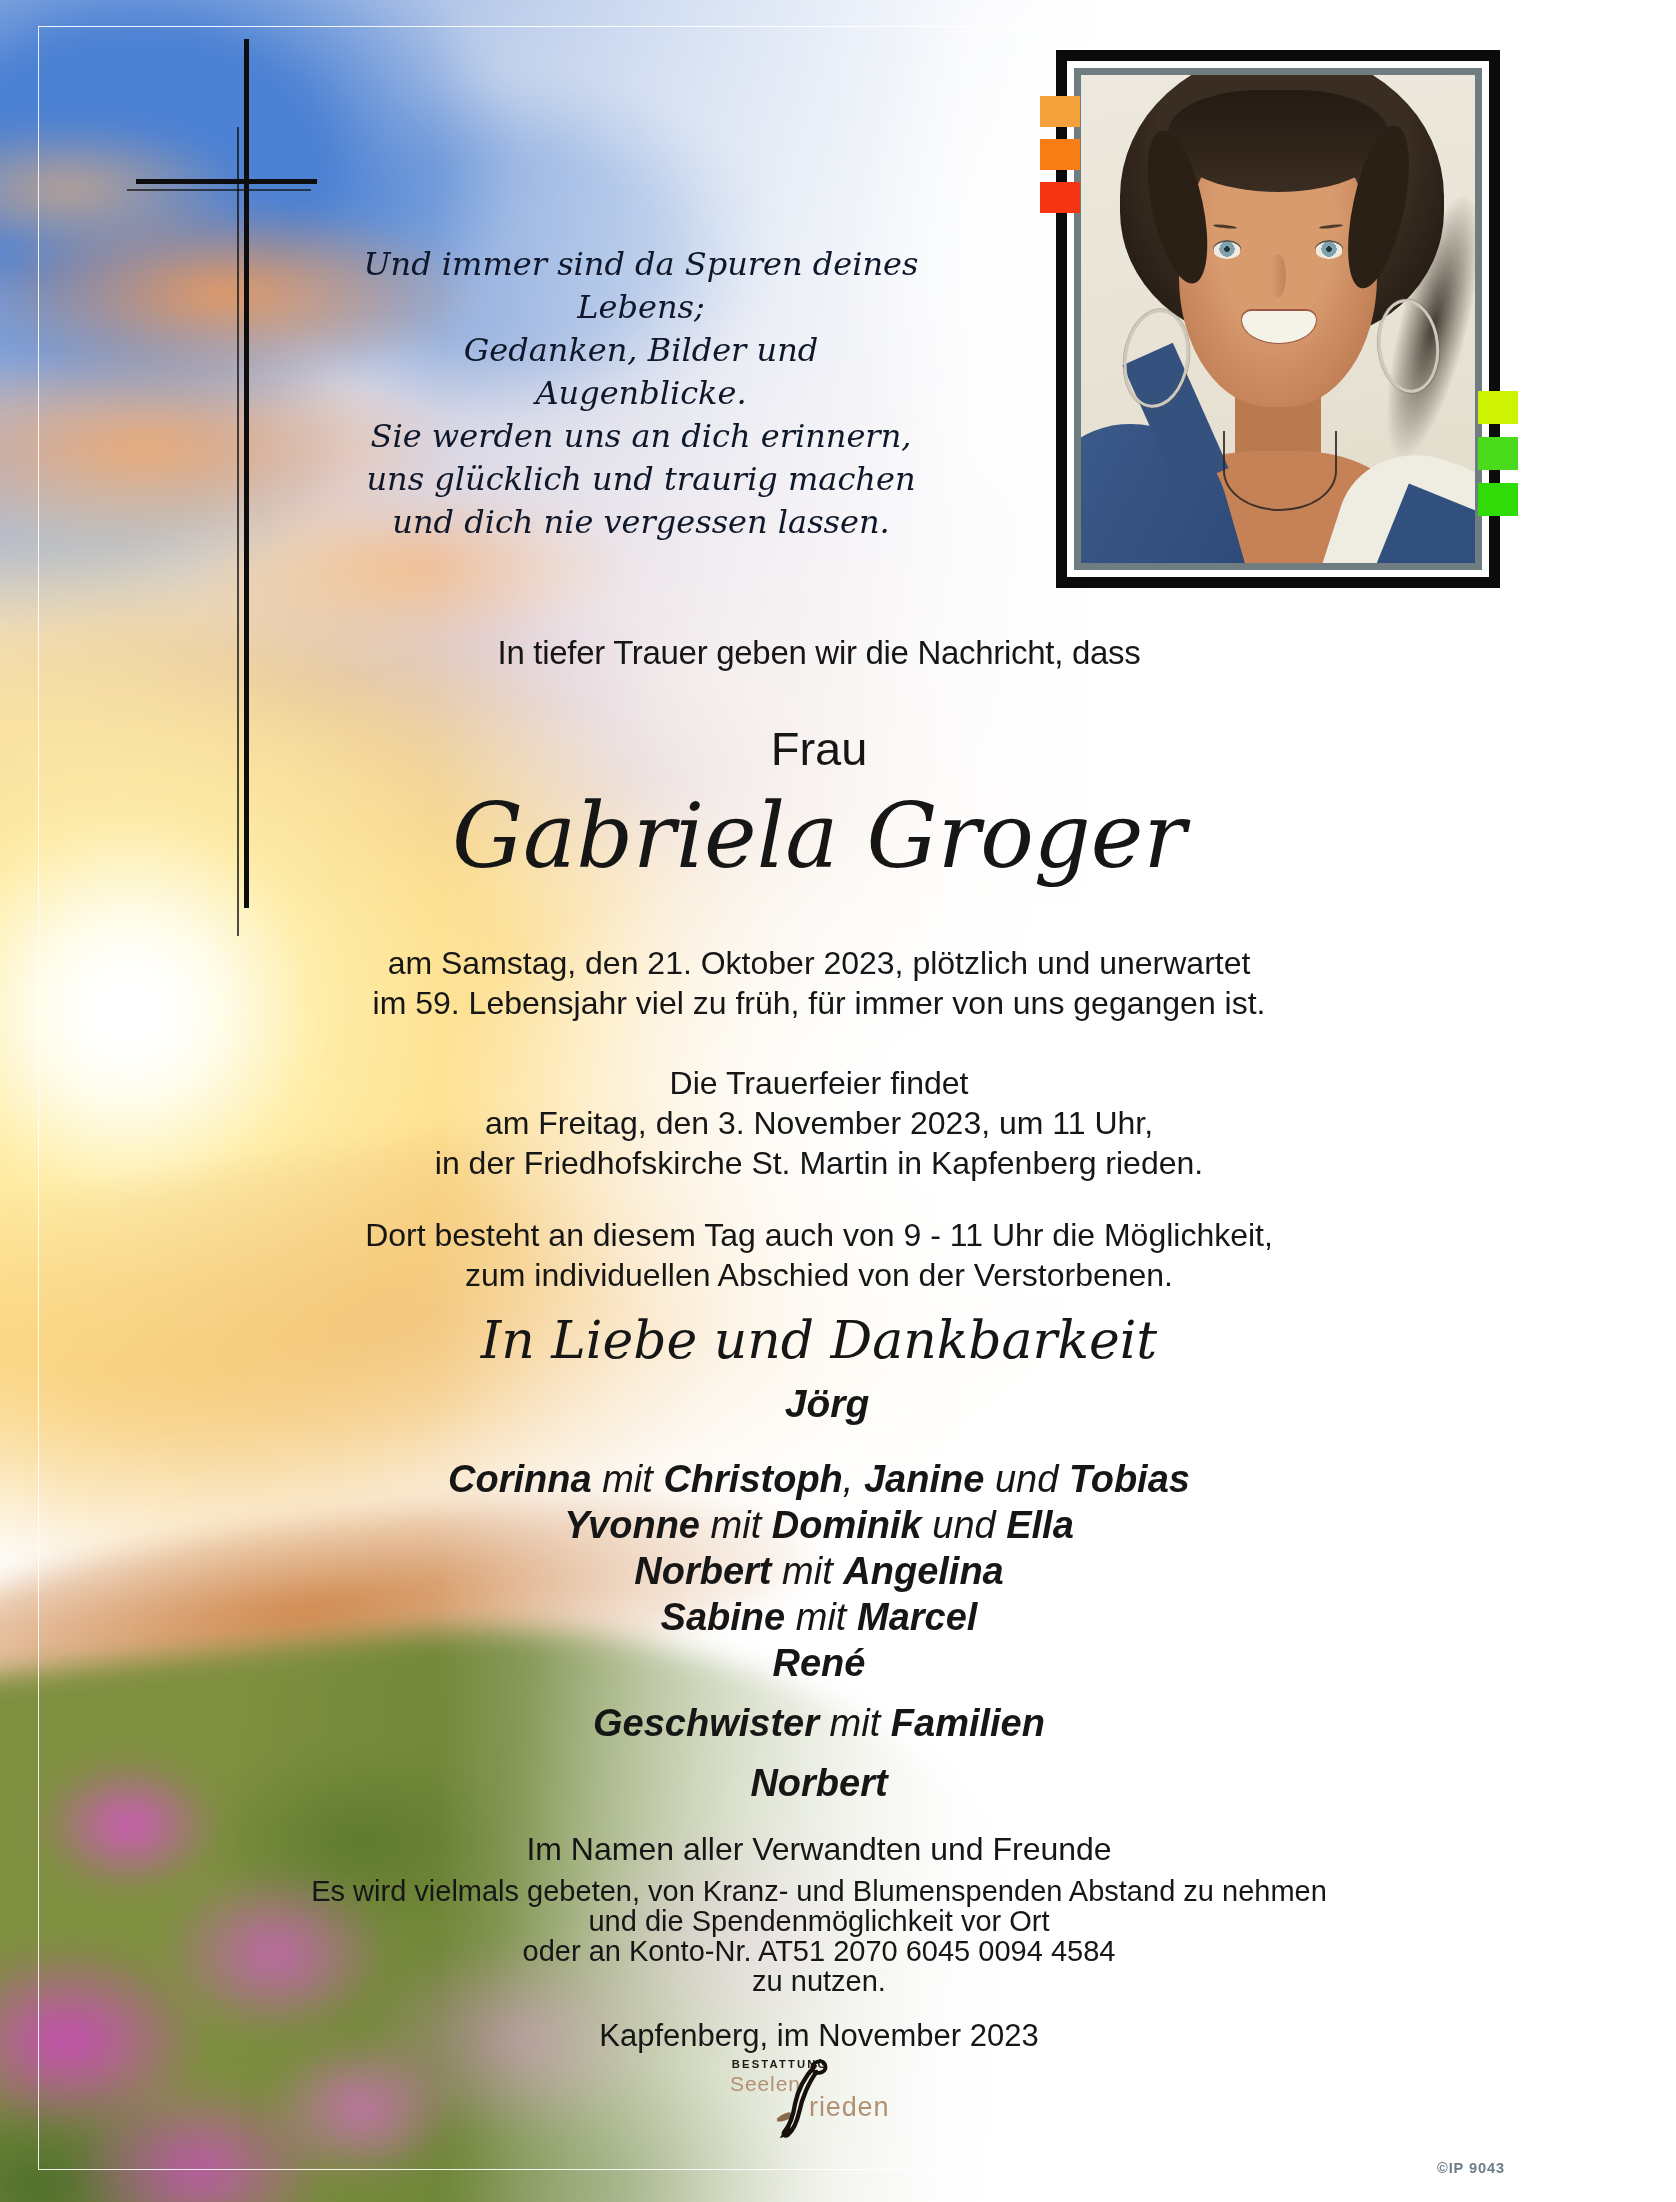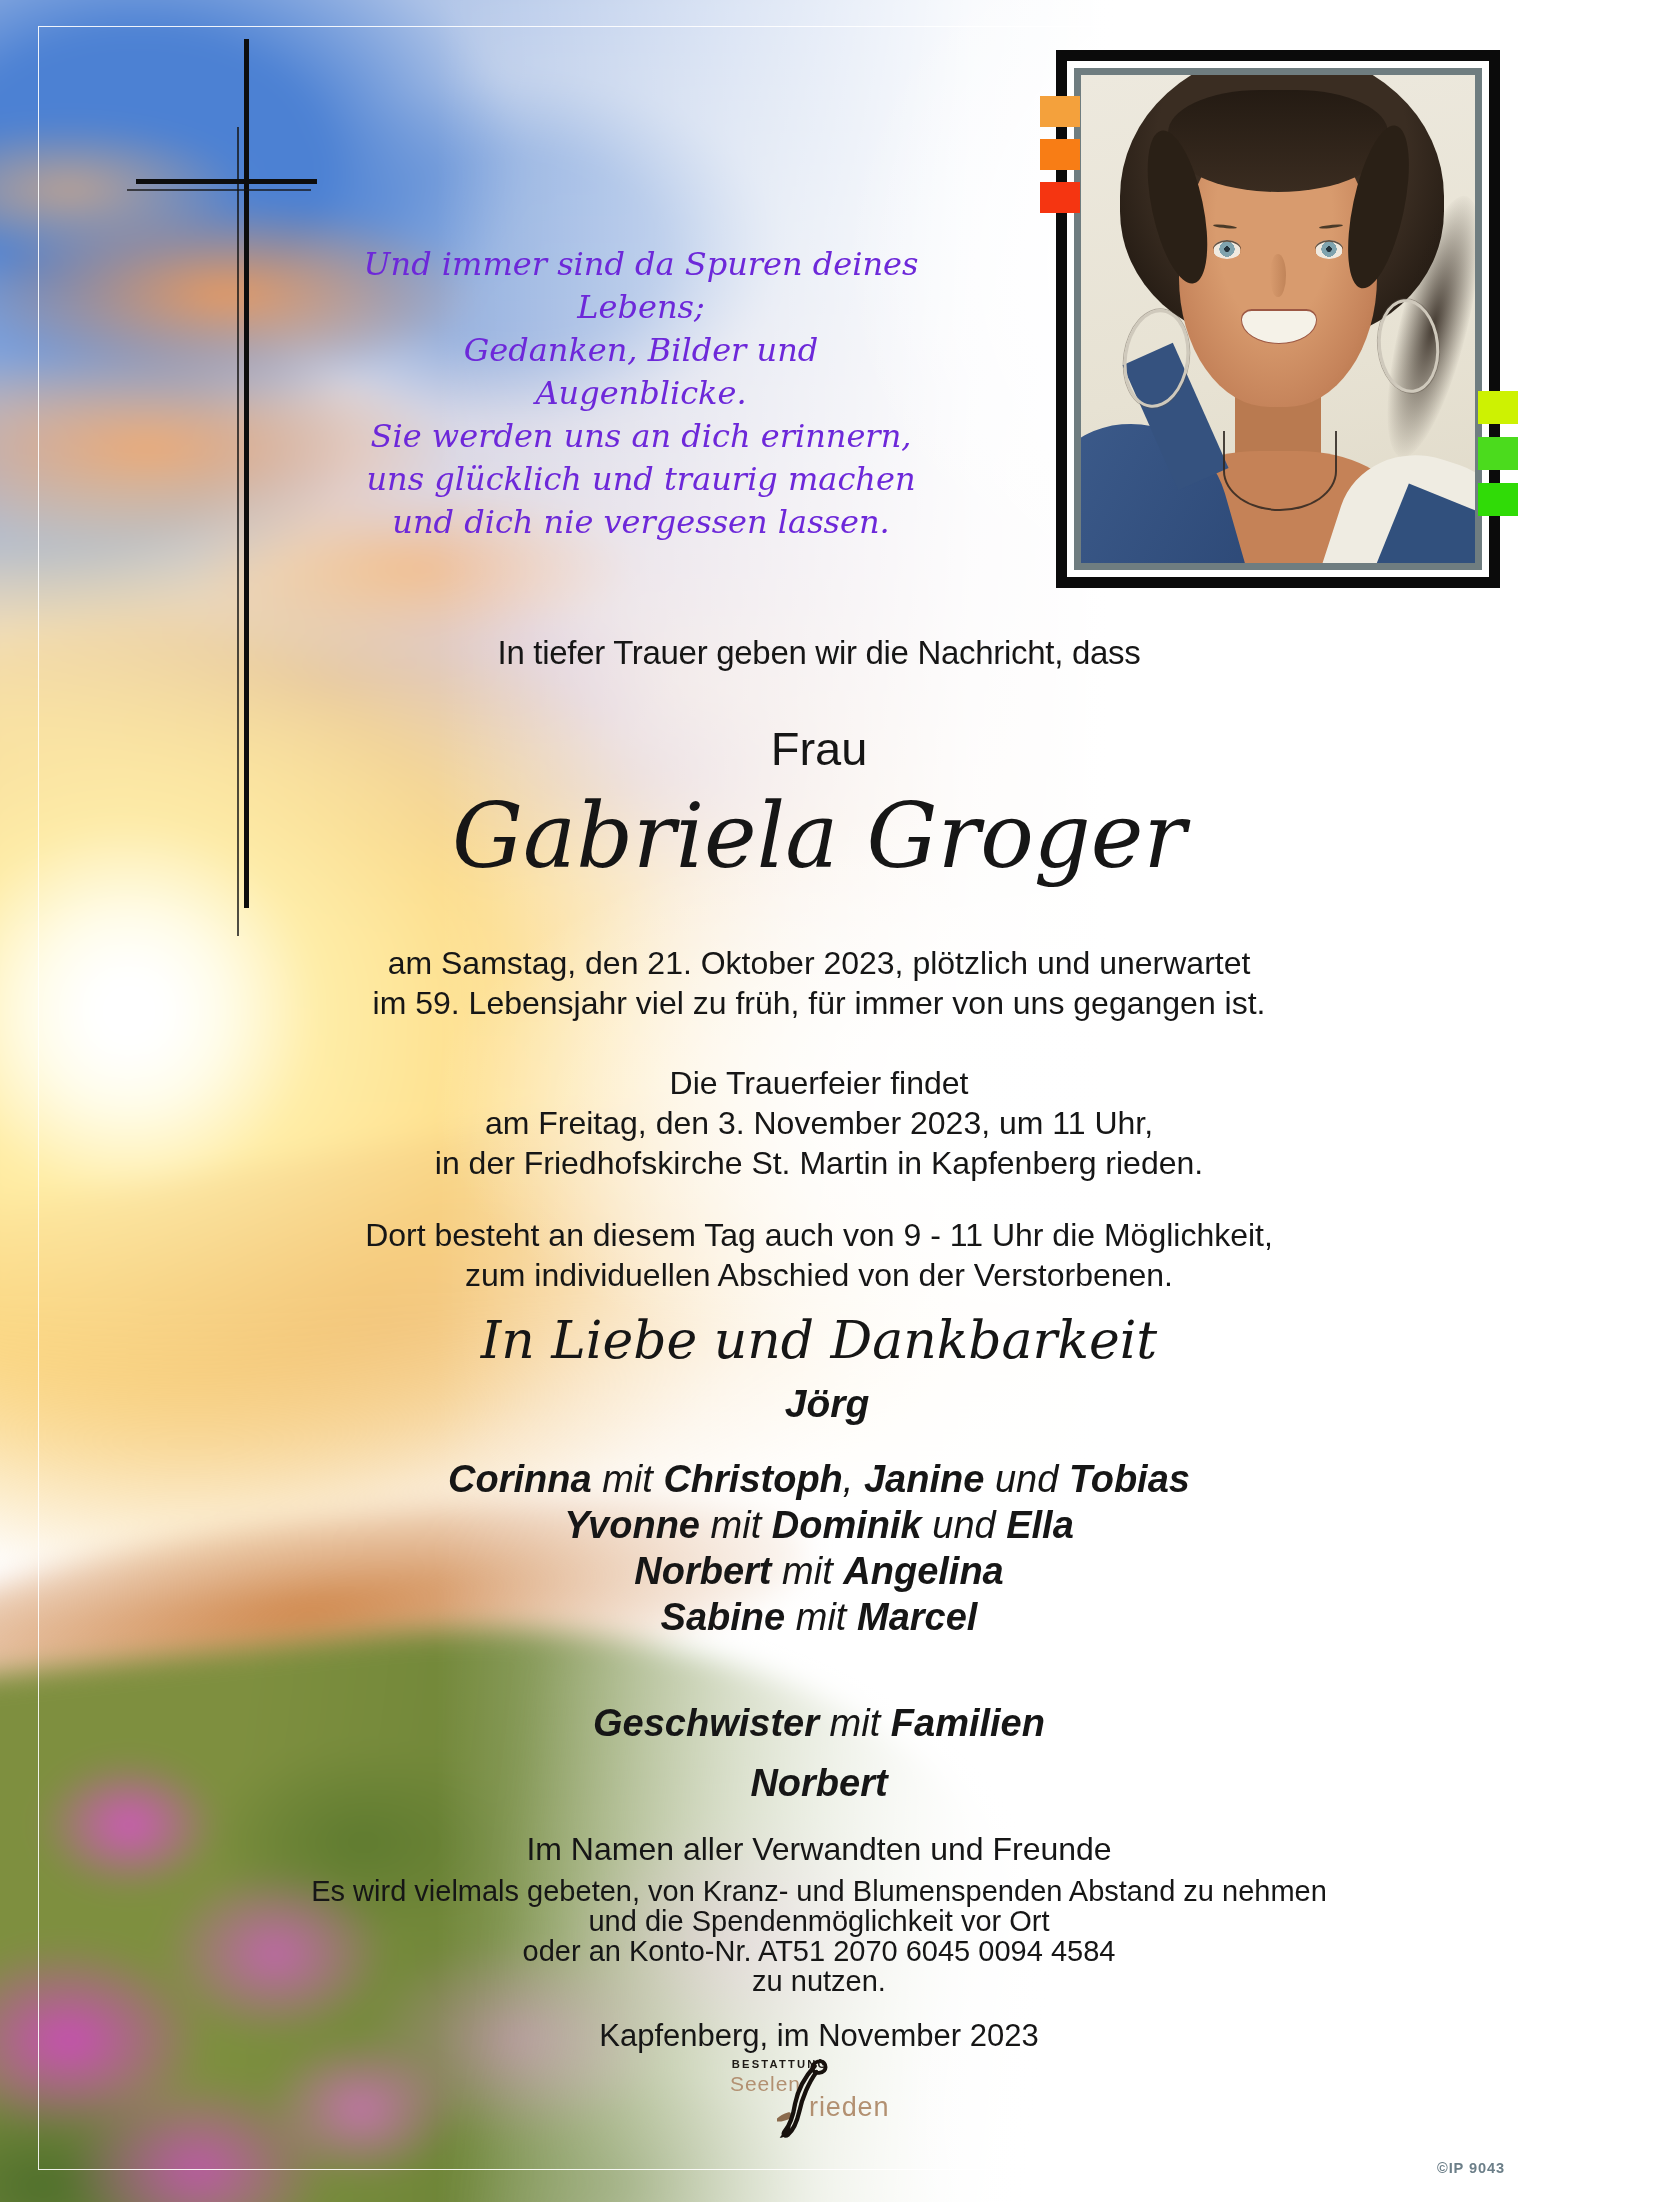--- a/index.html
+++ b/index.html
@@ -125,21 +125,21 @@
   
   .squares{position:absolute;z-index:4;display:flex;flex-direction:column;}
   .squares-left{left:1040px;top:96px;gap:12px;}
   .squares-right{left:1478px;top:391px;gap:13px;}
   .squares-left .sq{width:40px;height:31px;}
   .squares-right .sq{width:40px;height:33px;}
   
   .txt{position:absolute;z-index:3;text-align:center;}
   .col{left:0;width:1638px;}
   .script{font-family:"DejaVu Serif", serif;font-style:italic;}
-  .poem{left:357px;width:568px;top:243px;font-size:32px;line-height:43px;color:#6d28d9;}
+  .poem{left:357px;width:568px;top:243px;font-size:32px;line-height:43px;color:#0f172a;}
   .intro{top:634px;font-size:33px;letter-spacing:-0.3px;}
   .salutation{top:721px;font-size:47px;}
   .deceased-name{top:781px;font-size:89px;line-height:1.25;}
   .death{top:943px;font-size:32px;line-height:40px;}
   .funeral{top:1063px;font-size:32px;line-height:40px;}
   .farewell{top:1215px;font-size:32px;line-height:40px;}
   .closing{top:1310px;font-size:52px;}
   .mourners-primary{top:1382px;font-size:39px;padding-left:8px;}
   .mourners-family{top:1456px;font-size:38px;line-height:46px;}
   .mourners-siblings{top:1702px;font-size:38px;}
@@ -251,20 +251,21 @@
 <div class="txt col closing script">In Liebe und Dankbarkeit</div>
 
 <div class="txt col mourners-primary">
     <div class="ln"><span class="nm">Jörg</span></div>
   </div>
 <div class="txt col mourners-family">
     <div class="ln"><span class="nm">Corinna</span><span class="cn"> mit </span><span class="nm">Christoph</span><span class="cn">, </span><span class="nm">Janine</span><span class="cn"> und </span><span class="nm">Tobias</span></div>
     <div class="ln"><span class="nm">Yvonne</span><span class="cn"> mit </span><span class="nm">Dominik</span><span class="cn"> und </span><span class="nm">Ella</span></div>
     <div class="ln"><span class="nm">Norbert</span><span class="cn"> mit </span><span class="nm">Angelina</span></div>
     <div class="ln"><span class="nm">Sabine</span><span class="cn"> mit </span><span class="nm">Marcel</span></div>
+    <div class="ln"><span class="nm">René</span></div>
   </div>
 <div class="txt col mourners-siblings">
     <div class="ln"><span class="nm">Geschwister</span><span class="cn"> mit </span><span class="nm">Familien</span></div>
   </div>
 <div class="txt col mourners-second">
     <div class="ln"><span class="nm">Norbert</span></div>
   </div>
 <div class="txt col behalf">Im Namen aller Verwandten und Freunde</div>
 
 <div class="txt col donation">

